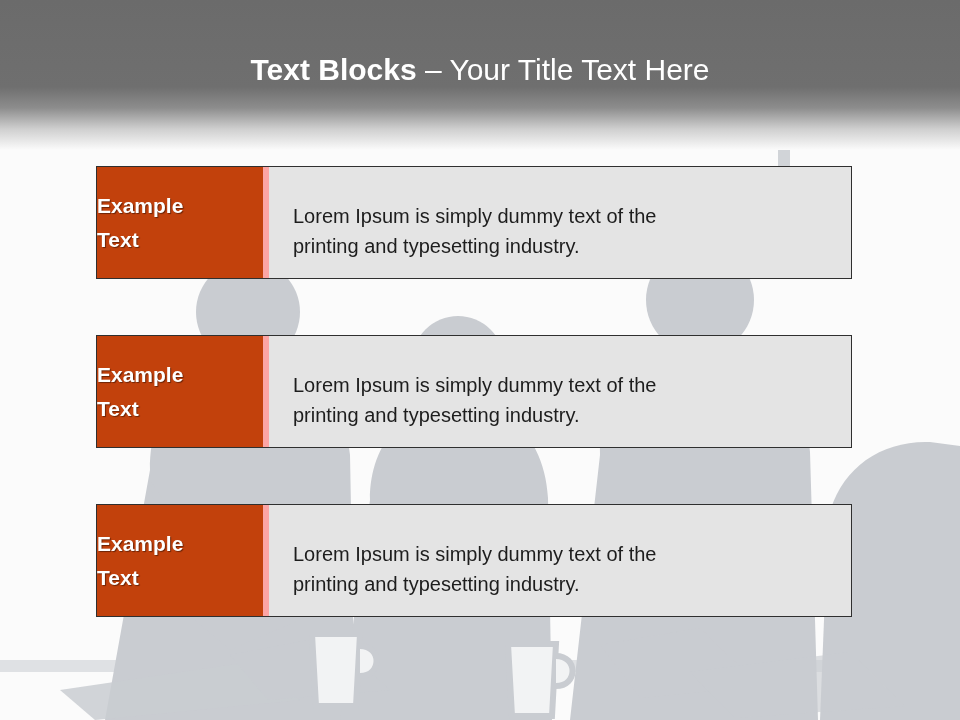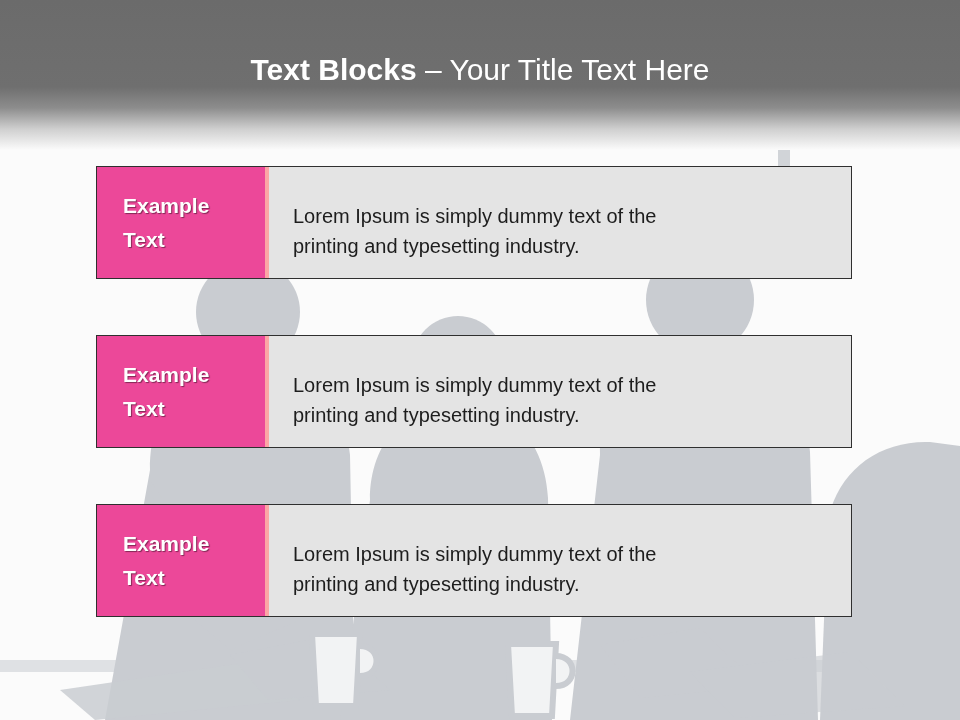--- a/index.html
+++ b/index.html
@@ -78,27 +78,26 @@
     box-sizing: border-box;
     height: 113px;
   }
   .block:last-child {
     margin-bottom: 0;
   }
 
   .block-label {
     width: 172px;
     flex: 0 0 172px;
-    background: #ec4899;
-    border-right: 4px solid #fca5a5;
+    background: #c2410c;
+    border-right: 6px solid #fca5a5;
     box-sizing: border-box;
     display: flex;
     flex-direction: column;
     justify-content: center;
-    padding-left: 26px;
     padding-right: 10px;
   }
   .block-label span {
     display: block;
     color: #ffffff;
     font-weight: bold;
     font-size: 21px;
     line-height: 34px;
     text-shadow: 1px 1px 1px rgba(0,0,0,0.45);
   }

